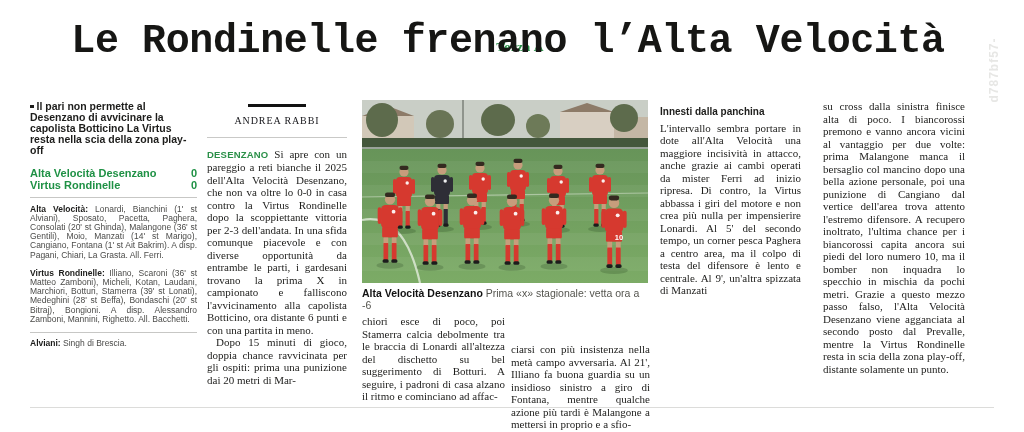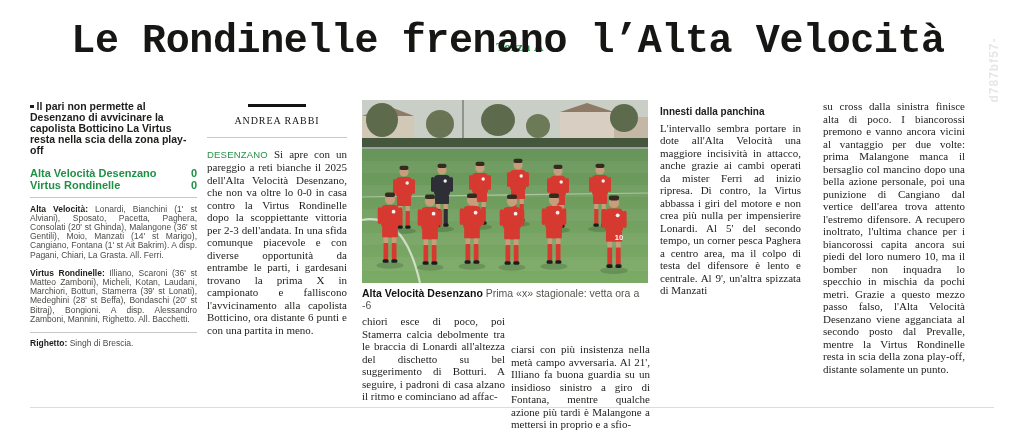--- a/index.html
+++ b/index.html
@@ -39,21 +39,21 @@
   #col3{left:362px;top:315px;width:143px;}
   #col4{left:511px;top:315px;width:139px;margin-top:28px;}
   #col5{left:660px;top:100px;width:141px;}
   #col6{left:823px;top:100px;width:142px;}
   .byline-bar{width:58px;height:3px;background:#121212;margin:8px auto 8px auto;}
   .byline{text-align:center;font-family:"Liberation Serif",serif;font-weight:400;
     font-size:10px;letter-spacing:.9px;color:#16161a;}
   .byline-rule{border:none;border-top:1px solid #c9c9c7;margin:9px 0 0 0;}
   .bodystart{margin-top:10px !important;}
   .indent{text-indent:9px;}
-  .dateline{font-family:"Liberation Sans",sans-serif;font-weight:400;font-size:9.5px;
+  .dateline{font-family:"Liberation Sans",sans-serif;font-weight:700;font-size:9.5px;
     color:#2a9048;letter-spacing:.2px;}
   .subhead{font-family:"Liberation Sans",sans-serif;font-weight:700;font-size:10px;
     color:#1d1d1b;margin:6px 0 3px 0 !important;text-align:left;}
   
   .photo{position:absolute;left:362px;top:100px;width:286px;height:183px;overflow:hidden;background:#7dd3fc;}
   .caption{position:absolute;left:362px;top:287px;width:286px;font-size:10.5px;line-height:12px;color:#55554f;}
   .caption b{color:#111;}
   
   .bottom-rule{position:absolute;left:30px;top:407px;width:964px;border:none;border-top:1px solid #dcdcda;margin:0;}
   .watermark{
@@ -79,28 +79,29 @@
     </div>
     <div class="scorerow">
       <span>Virtus Rondinelle</span>
       <span>0</span>
     </div>
   </div>
   <hr class="srule">
   <p class="lineup" style="margin:7px 0 0 0;"><b>Alta Velocità:</b><span> Lonardi, Bianchini (1' st Alviani), Sposato, Pacetta, Paghera, Consolati (20' st Ghinda), Malangone (36' st Gentili), Moio, Manzati (14' st Marigo), Cangiano, Fontana (1' st Ait Bakrim). A disp. Pagani, Chiari, La Grasta. All. Ferri.</span></p>
   <p class="lineup" style="margin:9px 0 0 0;"><b>Virtus Rondinelle:</b><span> Illiano, Scaroni (36' st Matteo Zamboni), Micheli, Kotan, Laudani, Marchiori, Botturi, Stamerra (39' st Lonati), Medeghini (28' st Beffa), Bondaschi (20' st Bitraj), Bongioni. A disp. Alessandro Zamboni, Mannini, Righetto. All. Bacchetti.</span></p>
   <hr class="srule" style="margin-top:8px;">
-  <p class="referee"><b>Righetto:</b><span> Singh di Brescia.</span></p>
+  <p class="referee"><b>Alviani:</b><span> Singh di Brescia.</span></p>
 </div>
 
 <div class="col" id="col2">
   <div class="byline-bar"></div>
   <div class="byline">ANDREA RABBI</div>
   <hr class="byline-rule">
   <p class="bodystart"><span class="dateline">DESENZANO</span><span> Si apre con un pareggio a reti bianche il 2025 dell'Alta Velocità Desenzano, che non va oltre lo 0-0 in casa contro la Virtus Rondinelle dopo la scoppiettante vittoria per 2-3 dell'andata. In una sfida comunque piacevole e con diverse opportunità da entrambe le parti, i gardesani trovano la prima X in campionato e falliscono l'avvicinamento alla capolista Botticino, ora distante 6 punti e con una partita in meno.</span></p>
+  <p class="indent"><span>Dopo 15 minuti di gioco, doppia chance ravvicinata per gli ospiti: prima una punizione dai 20 metri di Mar-</span></p>
 </div>
 
 <div class="photo">
   <svg width="286" height="183" viewBox="0 0 286 183">
     <defs>
       <linearGradient id="grass" x1="0" y1="0" x2="0" y2="1">
         <stop offset="0" stop-color="#679459"></stop>
         <stop offset="1" stop-color="#7cab66"></stop>
       </linearGradient>
       <g id="figure">

